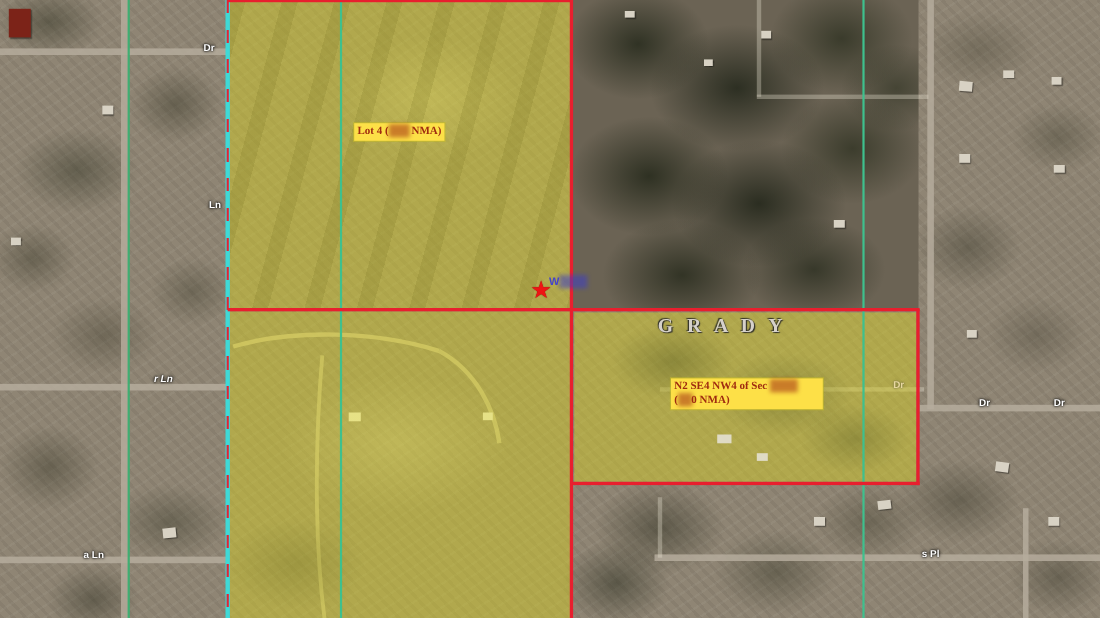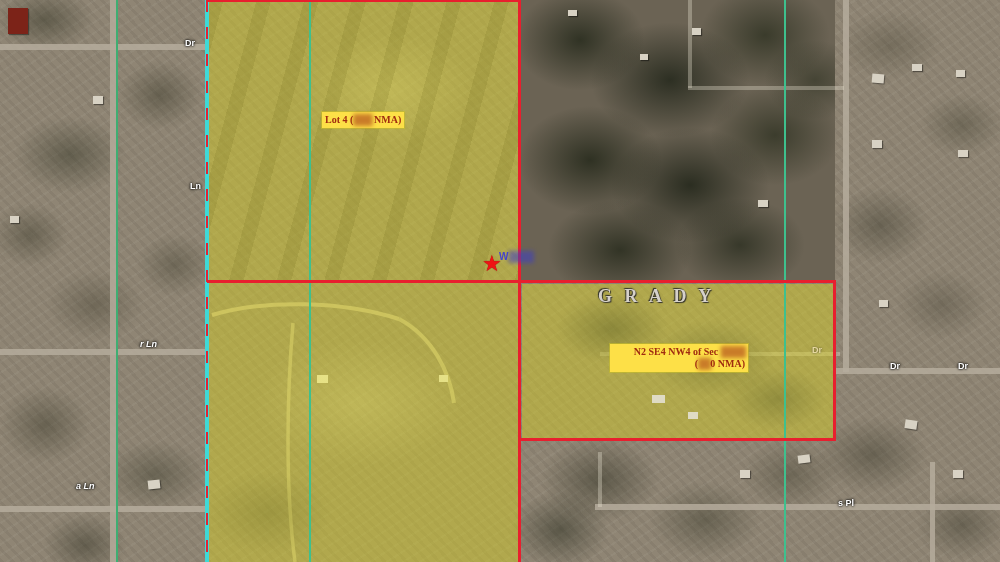--- a/index.html
+++ b/index.html
@@ -149,32 +149,32 @@
   <div class="house" style="left:953px;top:470px;width:10px;height:8px;"></div>
   <div class="house" style="left:758px;top:200px;width:10px;height:7px;"></div>
   <div class="house" style="left:740px;top:470px;width:10px;height:8px;"></div>
   <div class="house" style="left:798px;top:455px;width:12px;height:8px;transform:rotate(-7deg);"></div>
 
   <div class="plabel" style="left:322px;top:112px;">
     <span>Lot 4 (</span><span class="redact">███</span><span> NMA)</span>
   </div>
 
 
-  <div class="plabel" style="left:610px;top:344px;width:132px;text-align:right;">
+  <div class="plabel" style="left:610px;top:344px;width:132px;">
     <span>N2 SE4 NW4 of Sec </span><span class="redact">████</span><br>
     <span>(</span><span class="redact">██</span><span>0 NMA)</span>
   </div>
 
   <div id="grady">G R A D Y</div>
 
   <div id="bluenote"><span>W</span><span class="redact">████</span></div>
   <div id="star">★</div>
 
   <div class="road-label" style="left:185px;top:38px;">Dr</div>
   <div class="road-label" style="left:190px;top:181px;">Ln</div>
   <div class="road-label" style="left:140px;top:339px;font-style:italic;">r Ln</div>
-  <div class="road-label" style="left:76px;top:481px;font-style:italic;">a Ln</div>
+  <div class="road-label" style="left:76px;top:499px;">a Ln</div>
   <div class="road-label" style="left:812px;top:345px;text-shadow:0 0 2px #553;color:#e8d8a0;">Dr</div>
   <div class="road-label" style="left:890px;top:361px;">Dr</div>
   <div class="road-label" style="left:958px;top:361px;">Dr</div>
   <div class="road-label" style="left:838px;top:498px;">s Pl</div>
 
 </div>
 
 </body></html>

